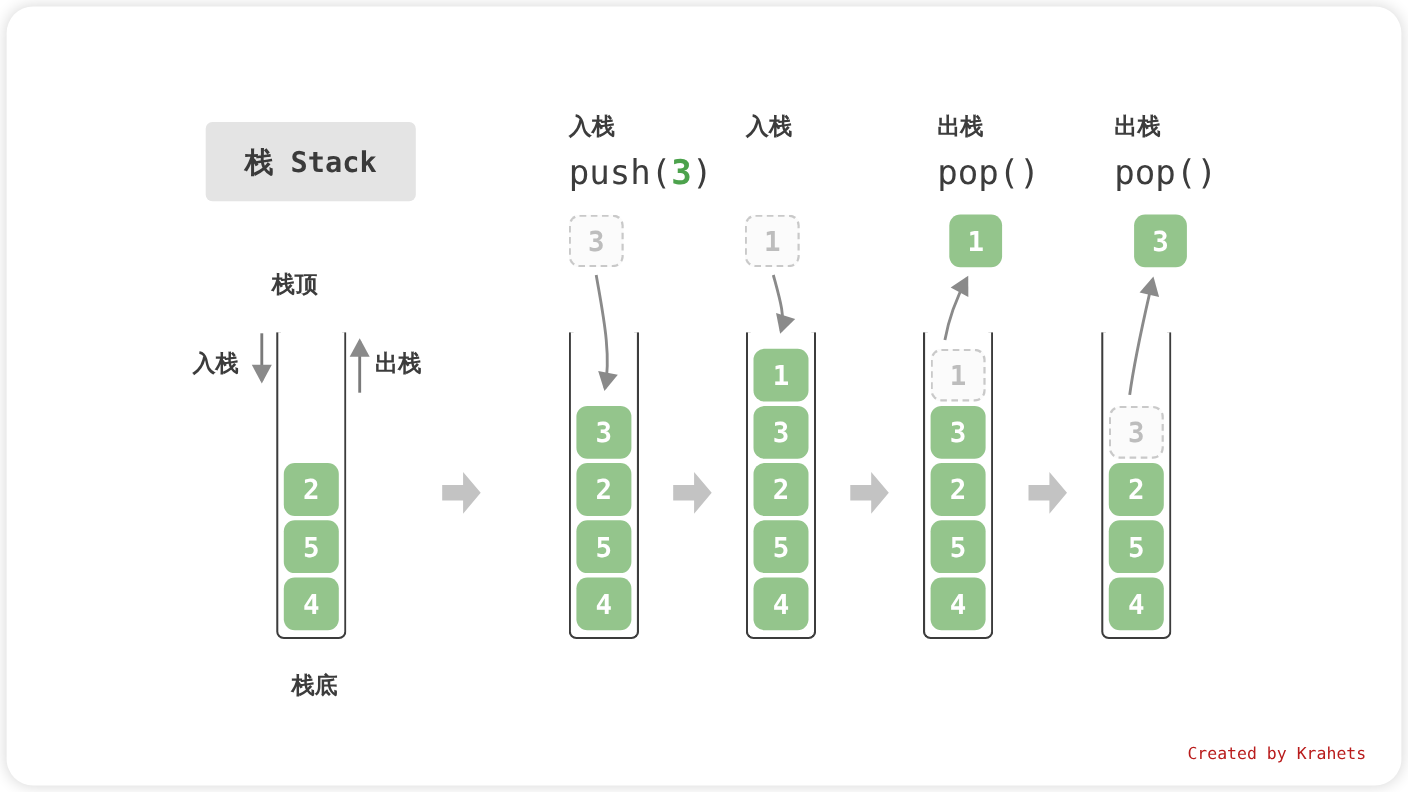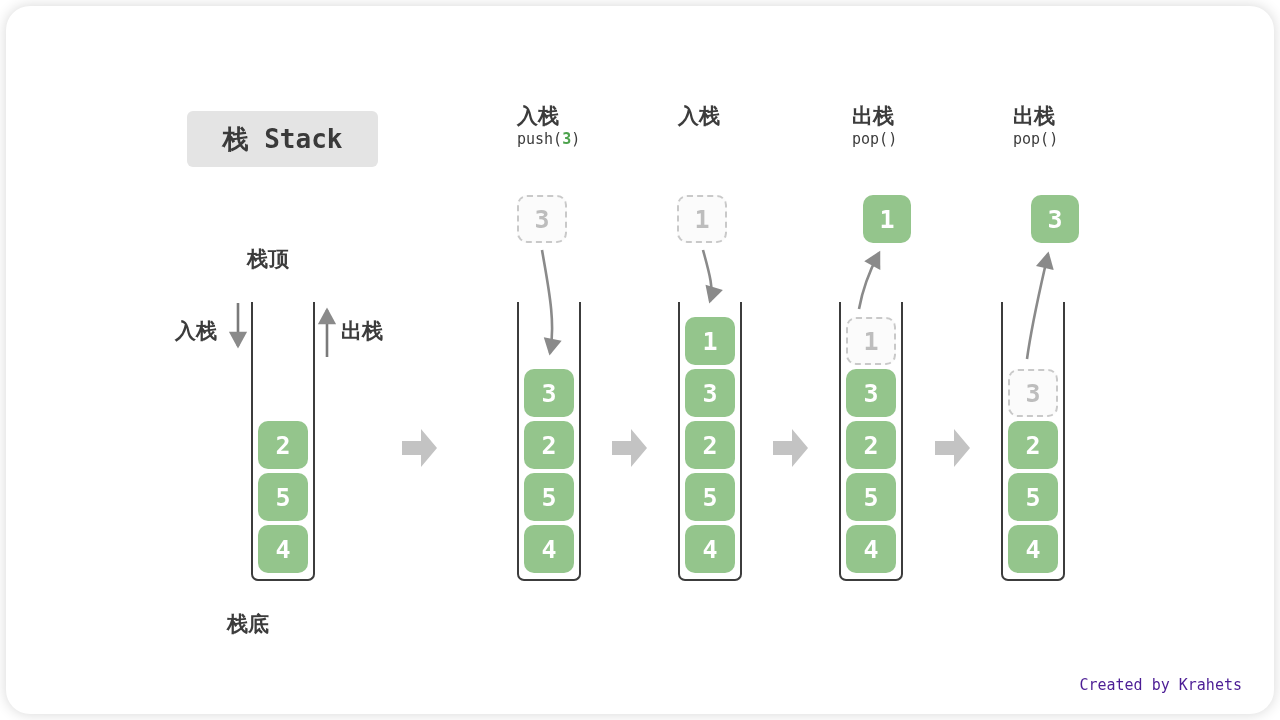--- a/index.html
+++ b/index.html
@@ -1,27 +1,27 @@
 <!DOCTYPE html>
 <html><head>
 <meta charset="utf-8">
 <style>
   html,body{margin:0;padding:0;background:#ffffff;width:1280px;height:720px;overflow:hidden;
     font-family:"Liberation Sans","DejaVu Sans",sans-serif;}
   .card{position:absolute;left:6px;top:6px;right:6px;bottom:6px;background:#ffffff;
     border-radius:24px;box-shadow:0 0 14px rgba(0,0,0,0.16);}
   .layer{position:absolute;left:0;top:0;width:1280px;height:720px;pointer-events:none;}
 
-  .title-box{position:absolute;left:187px;top:111px;width:191px;height:56px;background:#E4E4E4;
+  .title-box{position:absolute;left:187px;top:111px;width:191px;height:72px;background:#E4E4E4;
     border-radius:6px;display:flex;align-items:center;justify-content:center;
     font-family:"DejaVu Sans Mono",monospace;font-weight:700;font-size:26px;color:#3A3A3A;}
 
   .op{position:absolute;top:105px;width:170px;}
   .op .op-label{font-size:21px;font-weight:700;color:#3C3C3C;line-height:1;}
-  .op .op-code{margin-top:6px;font-family:"DejaVu Sans Mono",monospace;font-size:15px;
+  .op .op-code{margin-top:16px;font-family:"DejaVu Sans Mono",monospace;font-size:31px;
     color:#3C3C3C;line-height:1;}
   .op .op-arg{color:#4CA24C;font-weight:700;}
   .op1{left:517px}.op2{left:678px}.op3{left:852px}.op4{left:1013px}
 
   .stack{position:absolute;top:302px;height:279px;width:64px;box-sizing:border-box;
     border-left:2px solid #3C3C3C;border-right:2px solid #3C3C3C;border-bottom:2px solid #3C3C3C;
     border-radius:0 0 7px 7px;display:flex;flex-direction:column;justify-content:flex-end;
     align-items:center;gap:4px;padding-bottom:6px;}
   .s1{left:251px}.s2{left:517px}.s3{left:678px}.s4{left:839px}.s5{left:1001px}
 
@@ -32,26 +32,26 @@
 
   .float-box{position:absolute;top:195px;width:50px;height:48px;border-radius:10px;
     font-family:"DejaVu Sans Mono",monospace;font-weight:700;font-size:25px;box-sizing:border-box;
     display:flex;align-items:center;justify-content:center;}
   .float-dashed{background:#FBFBFB;border:2px dashed #C9C9C9;color:#BDBDBD;}
   .float-green{background:#94C58C;color:#ffffff;width:48px;}
   .f2{left:517px}.f3{left:677px}.f4{left:863px}.f5{left:1031px}
 
   .side-label{position:absolute;font-size:21px;font-weight:700;color:#3C3C3C;line-height:1;}
   .lbl-top{left:228px;top:248px;width:80px;text-align:center;}
-  .lbl-bottom{left:227px;top:613px;width:80px;}
+  .lbl-bottom{left:246px;top:613px;width:80px;text-align:center;}
   .lbl-push{left:175px;top:320px;}
   .lbl-pop{left:341px;top:320px;}
 
   .watermark{position:absolute;right:38px;top:676px;font-family:"DejaVu Sans Mono",monospace;
-    font-size:15px;color:#4c1d95;}
+    font-size:15px;color:#b91c1c;}
 </style>
 </head>
 <body>
 
 <div class="card"></div>
 
 <div class="title-box">栈 Stack</div>
 
 <div class="op op1">
   <div class="op-label">入栈</div>

